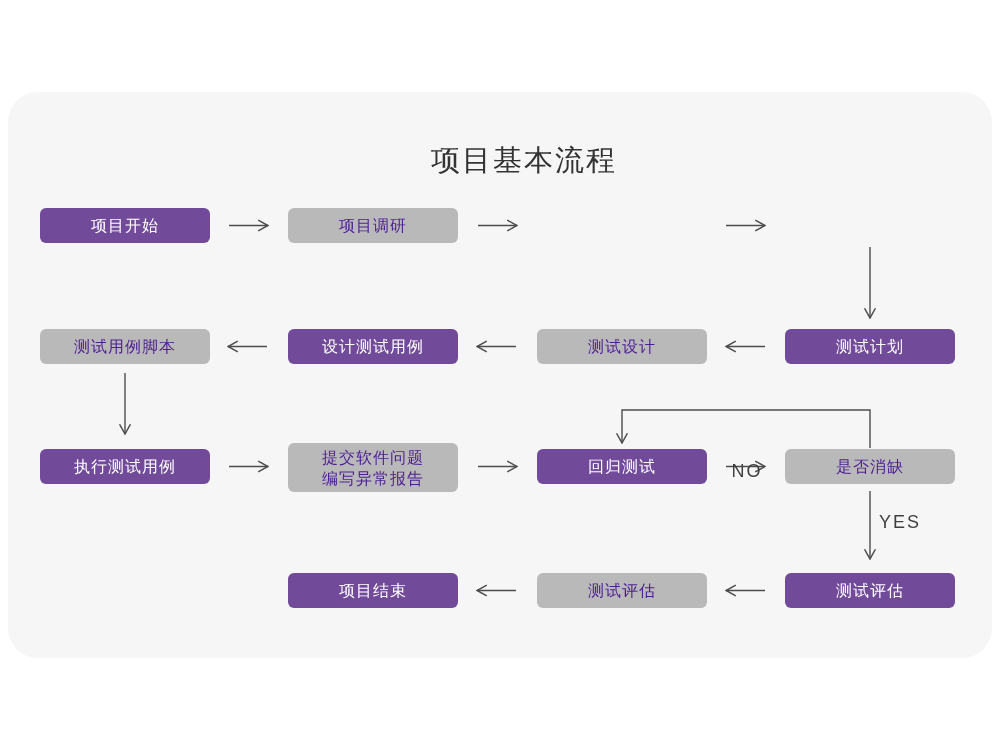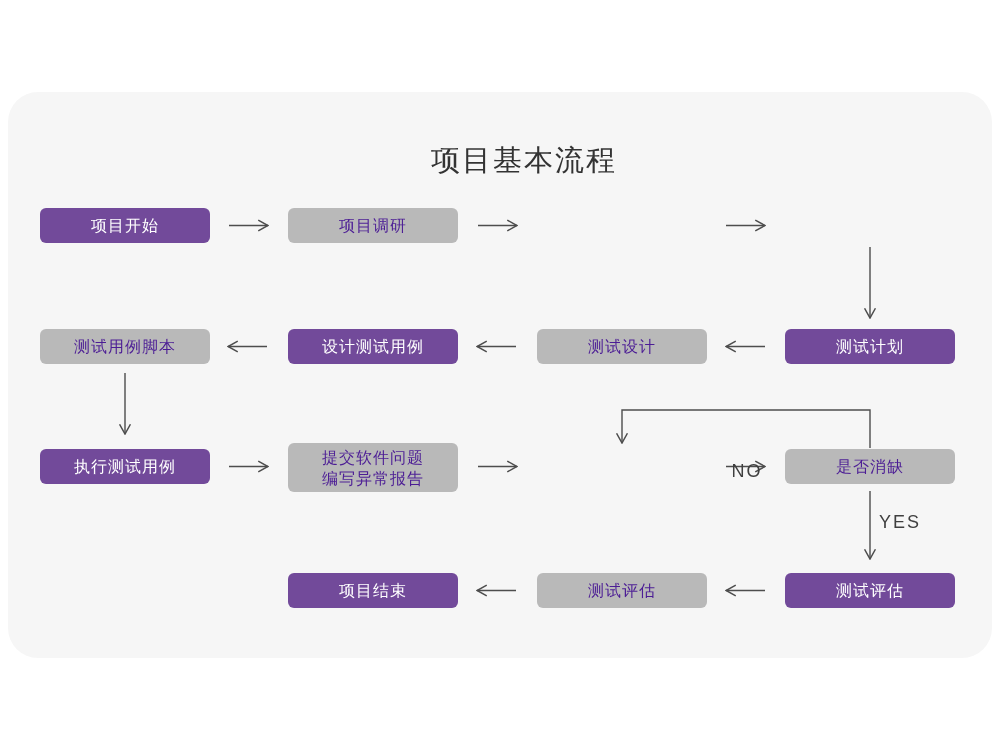--- a/index.html
+++ b/index.html
@@ -66,20 +66,21 @@
   <div class="node gray   r1 c2">项目调研</div>
 
   <div class="node purple r2 c2">设计测试用例</div>
   <div class="node gray   r2 c1">测试用例脚本</div>
   <div class="node gray   r2 c3">测试设计</div>
   <div class="node purple r2 c4">测试计划</div>
 
   <div class="node purple r3 c1">执行测试用例</div>
   <div class="node gray   tall c2">提交软件问题
 编写异常报告</div>
+  <div class="node purple r3 c3">回归测试</div>
   <div class="node gray   r3 c4">是否消缺</div>
 
   <div class="node purple r4 c2">项目结束</div>
   <div class="node gray   r4 c3">测试评估</div>
   <div class="node purple r4 c4">测试评估</div>
 
   <div class="edge-label label-no">NO</div>
   <div class="edge-label label-yes">YES</div>
 </div>
 

